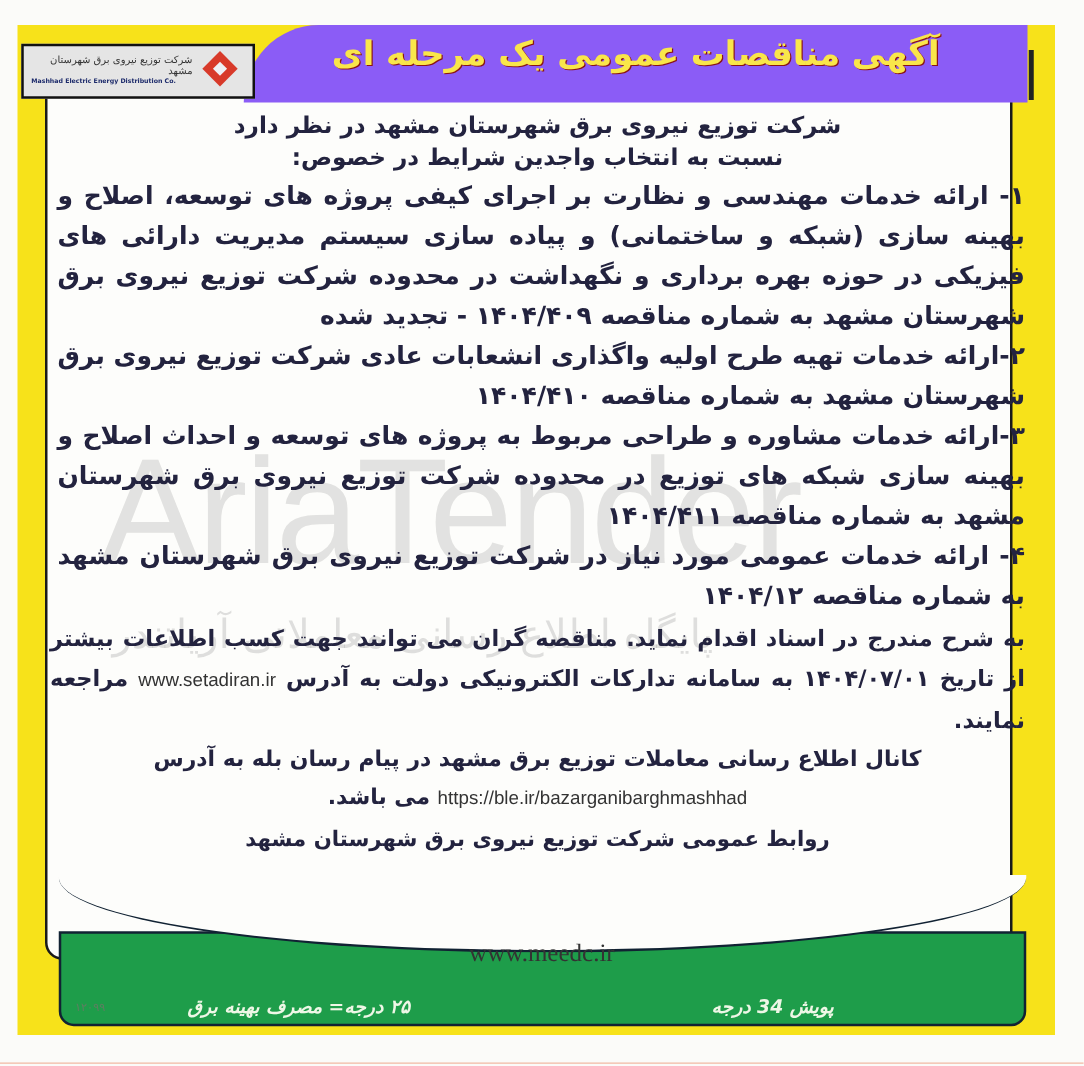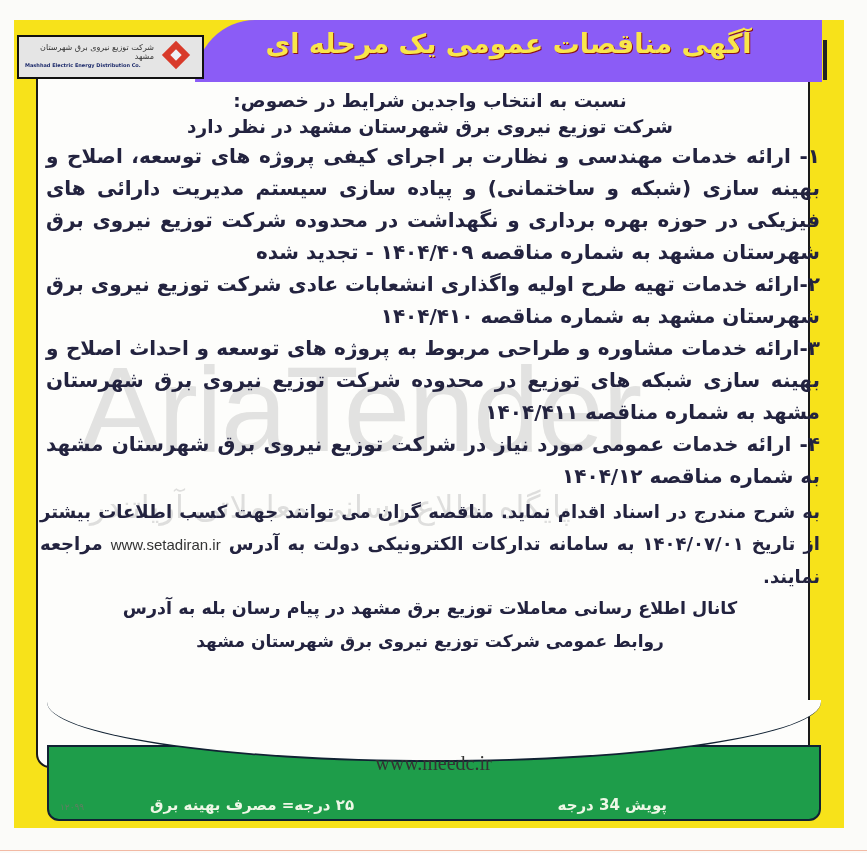--- a/index.html
+++ b/index.html
@@ -53,21 +53,21 @@
   }
   .green-cover {
     position:absolute; left:47px; top:700px; width:774px; height:60px;
     background:#fdfdfb; border-bottom:2px solid #123;
     border-radius:0 0 50% 50% / 0 0 60px 60px;
   }
   .site {
     position:absolute; left:0; width:867px; top:752px; text-align:center;
     font-family:Liberation Serif, serif; font-size:20px; color:#333;
   }
-  .slogan { position:absolute; top:796px; color:#eef7e6; font-weight:bold; font-size:15px; direction:rtl; }
+  .slogan { position:absolute; top:796px; color:#eef7e6; font-weight:bold; font-size:15px; direction:rtl;font-style:italic; }
   .code { position:absolute; left:60px; top:802px; font-size:9px; color:#5d7f61; }
   .watermark {
     position:absolute; left:80px; top:340px; font-family:"Liberation Sans", sans-serif; font-weight:normal;
     font-size:120px; color:rgba(130,130,130,0.22); letter-spacing:-2px;
   }
   .watermark-sub {
     position:absolute; left:90px; top:488px; font-size:32px; color:rgba(130,130,130,0.25); direction:rtl;
   }
   .bottom-line { position:absolute; left:0; width:867px; top:850px; height:1px; background:#f2b9a4; }
   .tick { position:absolute; right:40px; top:40px; width:4px; height:40px; background:#222; }
@@ -86,32 +86,36 @@
 <div class="logo-box">
   <div class="logo-diamond"></div>
   <div class="logo-fa">شرکت توزیع نیروی برق شهرستان مشهد</div>
   <div class="logo-en">Mashhad Electric Energy Distribution Co.</div>
 </div>
 
 <div class="watermark">AriaTender</div>
 <div class="watermark-sub">پایگاه اطلاع رسانی معاملاتی آریاتندر</div>
 
 <div class="content">
+  <div class="intro">شرکت توزیع نیروی برق شهرستان مشهد در نظر دارد</div>
   <div class="intro">نسبت به انتخاب واجدین شرایط در خصوص:</div>
-  <div class="intro">شرکت توزیع نیروی برق شهرستان مشهد در نظر دارد</div>
   <div class="item">۱- ارائه خدمات مهندسی و نظارت بر اجرای کیفی پروژه های توسعه، اصلاح و بهینه سازی (شبکه و ساختمانی) و پیاده سازی سیستم مدیریت دارائی های فیزیکی در حوزه بهره برداری و نگهداشت در محدوده شرکت توزیع نیروی برق شهرستان مشهد به شماره مناقصه ۱۴۰۴/۴۰۹ - تجدید شده</div>
   <div class="item">۲-ارائه خدمات تهیه طرح اولیه واگذاری انشعابات عادی شرکت توزیع نیروی برق شهرستان مشهد به شماره مناقصه ۱۴۰۴/۴۱۰</div>
   <div class="item">۳-ارائه خدمات مشاوره و طراحی مربوط به پروژه های توسعه و احداث اصلاح و بهینه سازی شبکه های توزیع در محدوده شرکت توزیع نیروی برق شهرستان مشهد به شماره مناقصه ۱۴۰۴/۴۱۱</div>
   <div class="item">۴- ارائه خدمات عمومی مورد نیاز در شرکت توزیع نیروی برق شهرستان مشهد به شماره مناقصه ۱۴۰۴/۱۲</div>
   <div class="para">
     <span>به شرح مندرج در اسناد اقدام نماید. مناقصه گران می توانند جهت کسب اطلاعات بیشتر از تاریخ ۱۴۰۴/۰۷/۰۱ به سامانه تدارکات الکترونیکی دولت به آدرس</span>
     <span class="url">www.setadiran.ir</span>
     <span>مراجعه نمایند.</span>
   </div>
   <div class="centered">کانال اطلاع رسانی معاملات توزیع برق مشهد در پیام رسان بله به آدرس</div>
+  <div class="centered">
+    <span class="url">https://ble.ir/bazarganibarghmashhad</span>
+    <span>می باشد.</span>
+  </div>
   <div class="pr">روابط عمومی شرکت توزیع نیروی برق شهرستان مشهد</div>
 </div>
 
 <div class="green"></div>
 <div class="green-cover"></div>
 <div class="site">www.meedc.ir</div>
 <div class="slogan" style="right:200px;">پویش 34 درجه</div>
 <div class="slogan" style="left:150px;">۲۵ درجه= مصرف بهینه برق</div>
 <div class="code">۱۲۰۹۹</div>
 <div class="bottom-line"></div>

